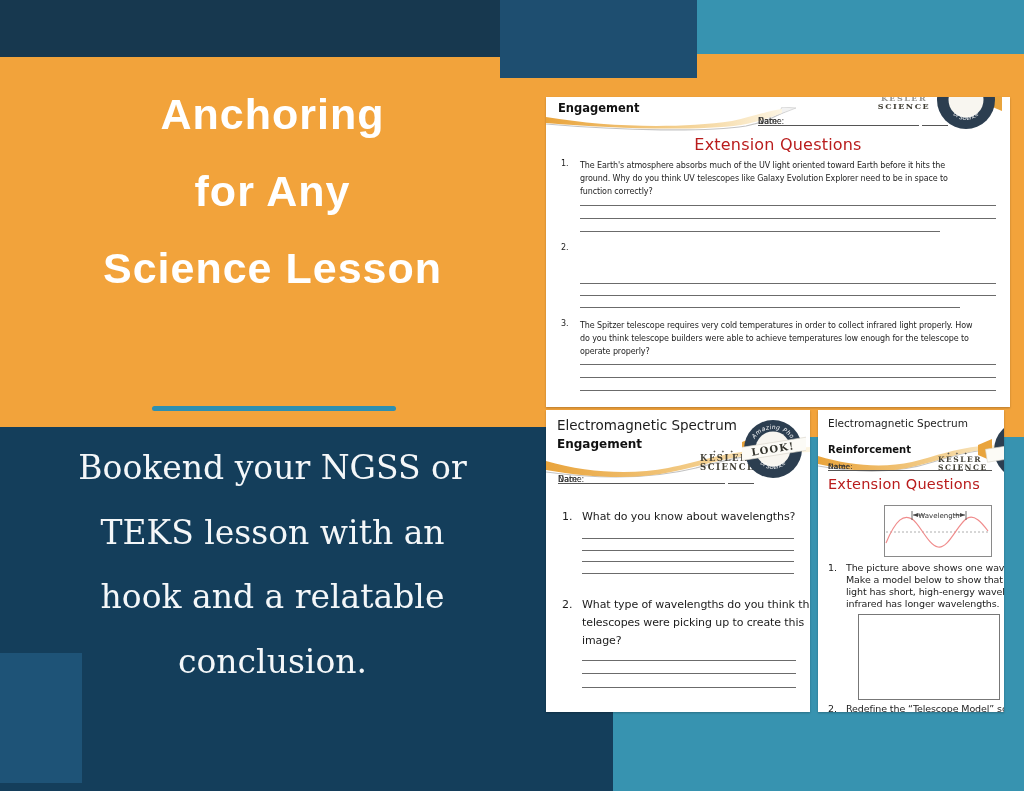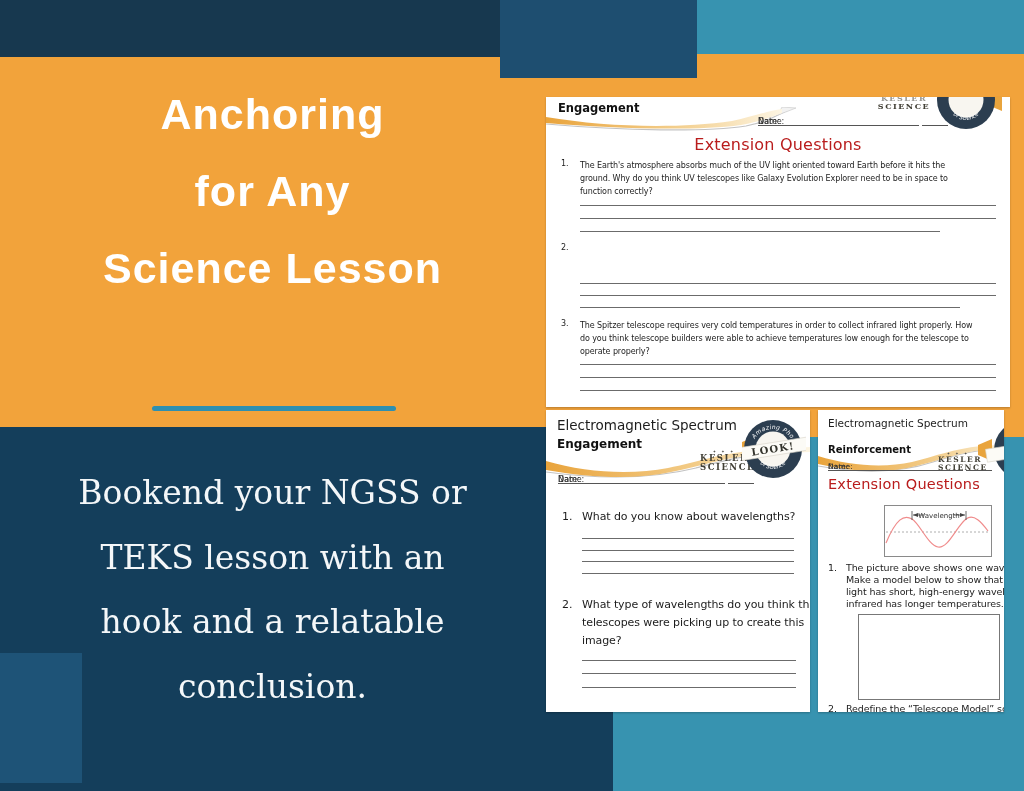--- a/index.html
+++ b/index.html
@@ -13,21 +13,21 @@
   .navy-bar{left:0;top:0;width:500px;height:57px;}
   .navy-block{left:500px;top:0;width:197px;height:78px;}
   .navy-panel{left:0;top:427px;width:613px;height:364px;}
   .navy-square{left:0;top:653px;width:82px;height:130px;}
   .divider{left:152px;top:406px;width:244px;height:5px;border-radius:3px;}
 
   
   .title{left:0;top:76px;width:545px;text-align:center;color:#fff;
          font-family:"Liberation Sans","DejaVu Sans",sans-serif;
          font-weight:bold;font-size:43px;line-height:77px;letter-spacing:1px;}
-  .subtitle{left:0;top:461px;width:545px;text-align:center;color:#f4f7f9;
+  .subtitle{left:0;top:436px;width:545px;text-align:center;color:#f4f7f9;
             font-family:"DejaVu Serif","Liberation Serif",serif;
             font-size:33px;line-height:64.5px;}
 
   
   .sheet{position:absolute;background:#fff;overflow:hidden;box-shadow:0 1px 2px rgba(0,0,0,.25);}
   .sheet *{position:absolute;}
   .tab{font-weight:bold;color:#111;}
   .heading{font-weight:normal;color:#b91c1c;letter-spacing:.2px;}
   .qnum,.qt{color:#1c1c1c;}
   .qt{letter-spacing:-0.1px;}
@@ -245,21 +245,21 @@
       <line x1="70" y1="10" x2="81" y2="10" stroke="#444" stroke-width="0.8"></line>
       <polygon points="29,10 34,8 34,12" fill="#444"></polygon>
       <polygon points="81,10 76,8 76,12" fill="#444"></polygon>
       <text x="55" y="12.5" text-anchor="middle" font-size="7" fill="#333">Wavelength</text>
     </svg>
 
     <div class="qnum" style="left:10px;top:152px;font-size:9.5px;">1.</div>
     <div class="qt nowrap" style="left:28px;top:152px;font-size:9.5px;">The picture above shows one wavele</div>
     <div class="qt nowrap" style="left:28px;top:164px;font-size:9.5px;">Make a model below to show that ult</div>
     <div class="qt nowrap" style="left:28px;top:176px;font-size:9.5px;">light has short, high-energy waveler</div>
-    <div class="qt nowrap" style="left:28px;top:188px;font-size:9.5px;">infrared has longer temperatures.</div>
+    <div class="qt nowrap" style="left:28px;top:188px;font-size:9.5px;">infrared has longer wavelengths.</div>
 
     <div class="box" style="left:40px;top:204px;width:140px;height:84px;border-color:#777;"></div>
 
     <div class="qnum" style="left:10px;top:293px;font-size:9.5px;">2.</div>
     <div class="qt nowrap" style="left:28px;top:293px;font-size:9.5px;">Redefine the “Telescope Model” so th</div>
   </div>
 
 </div>
 
 </body></html>

